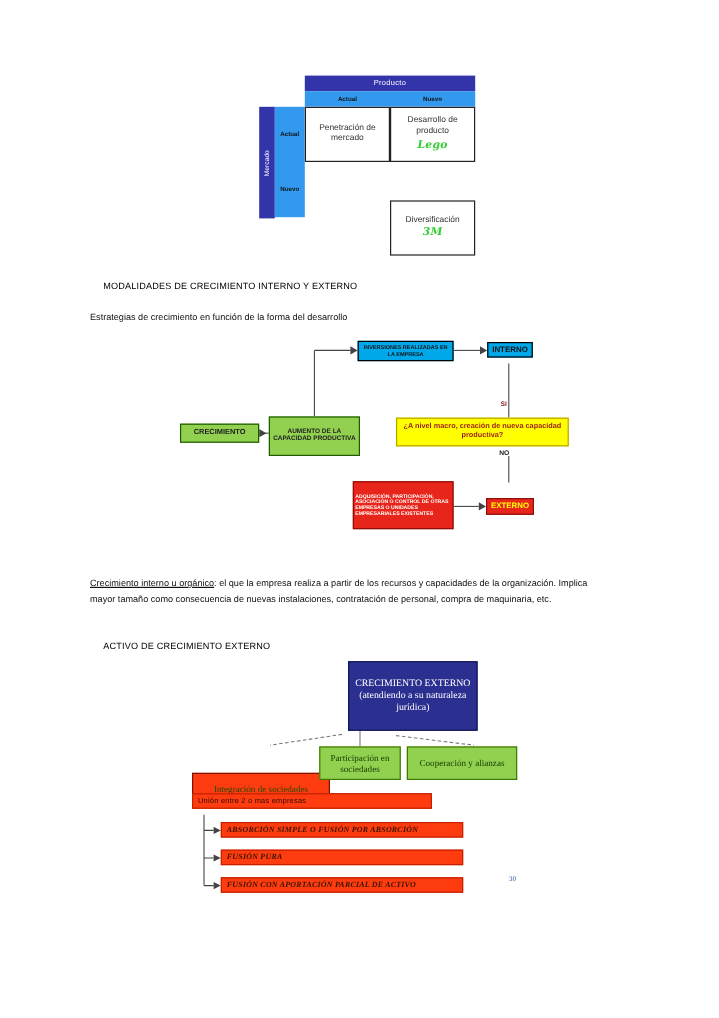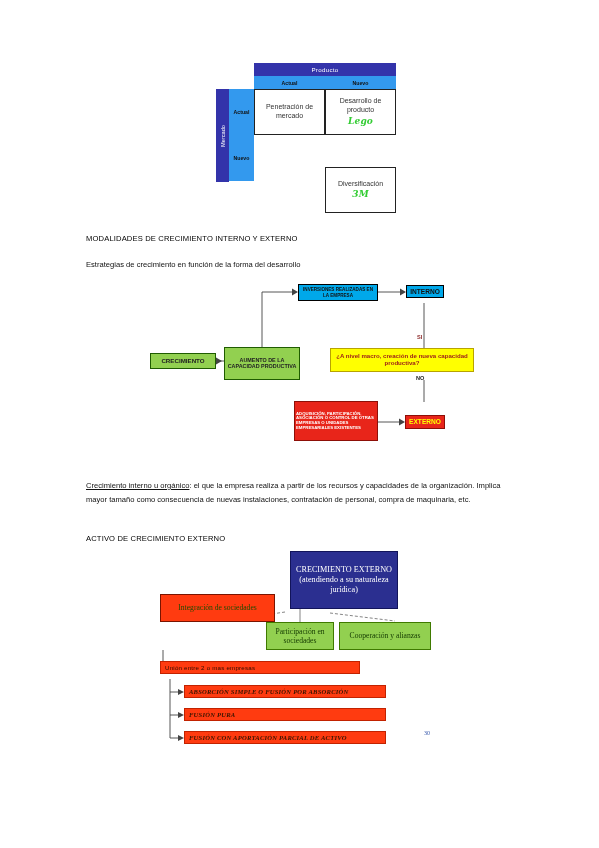--- a/index.html
+++ b/index.html
@@ -120,21 +120,21 @@
   .h-title {
     position: absolute;
     left: 86px;
     font-size: 7.6px;
     font-weight: normal;
     letter-spacing: .15px;
     white-space: nowrap;
   }
   .p-text {
     position: absolute;
-    left: 86px;
+    left: 75px;
     font-size: 7.6px;
     line-height: 1.85;
     color: #111;
     width: 432px;
   }
   .u { text-decoration: underline; margin-top: 31px; }
 
   
   #flow1 { position: absolute; left: 0; top: 0; width: 599px; height: 848px; pointer-events: none; }
 
@@ -320,21 +320,21 @@
     <polygon points="178,689 184,692 178,695"></polygon>
     <polygon points="178,712 184,715 178,718"></polygon>
     <polygon points="178,735 184,738 178,741"></polygon>
   </g>
 </svg>
 
 <div class="bbox b-navy" style="left:246px; top:551px; width:108px; height:58px; padding:2px;">
   <span>CRECIMIENTO EXTERNO (atendiendo a su naturaleza jurídica)</span>
 </div>
 
-<div class="bbox b-orange" style="left:160px; top:594px; width:115px; height:28px;">
+<div class="bbox b-orange" style="left:160px; top:644px; width:115px; height:28px;">
   <span>Integración de sociedades</span>
 </div>
 <div class="bbox b-green" style="left:266px; top:622px; width:68px; height:28px;">
   <span>Participación en sociedades</span>
 </div>
 <div class="bbox b-green" style="left:339px; top:622px; width:92px; height:28px;">
   <span>Cooperación y alianzas</span>
 </div>
 
 <div class="b-bar plain" style="left:160px; top:661px; width:200px; height:13px;">Unión entre 2 o mas empresas</div>

